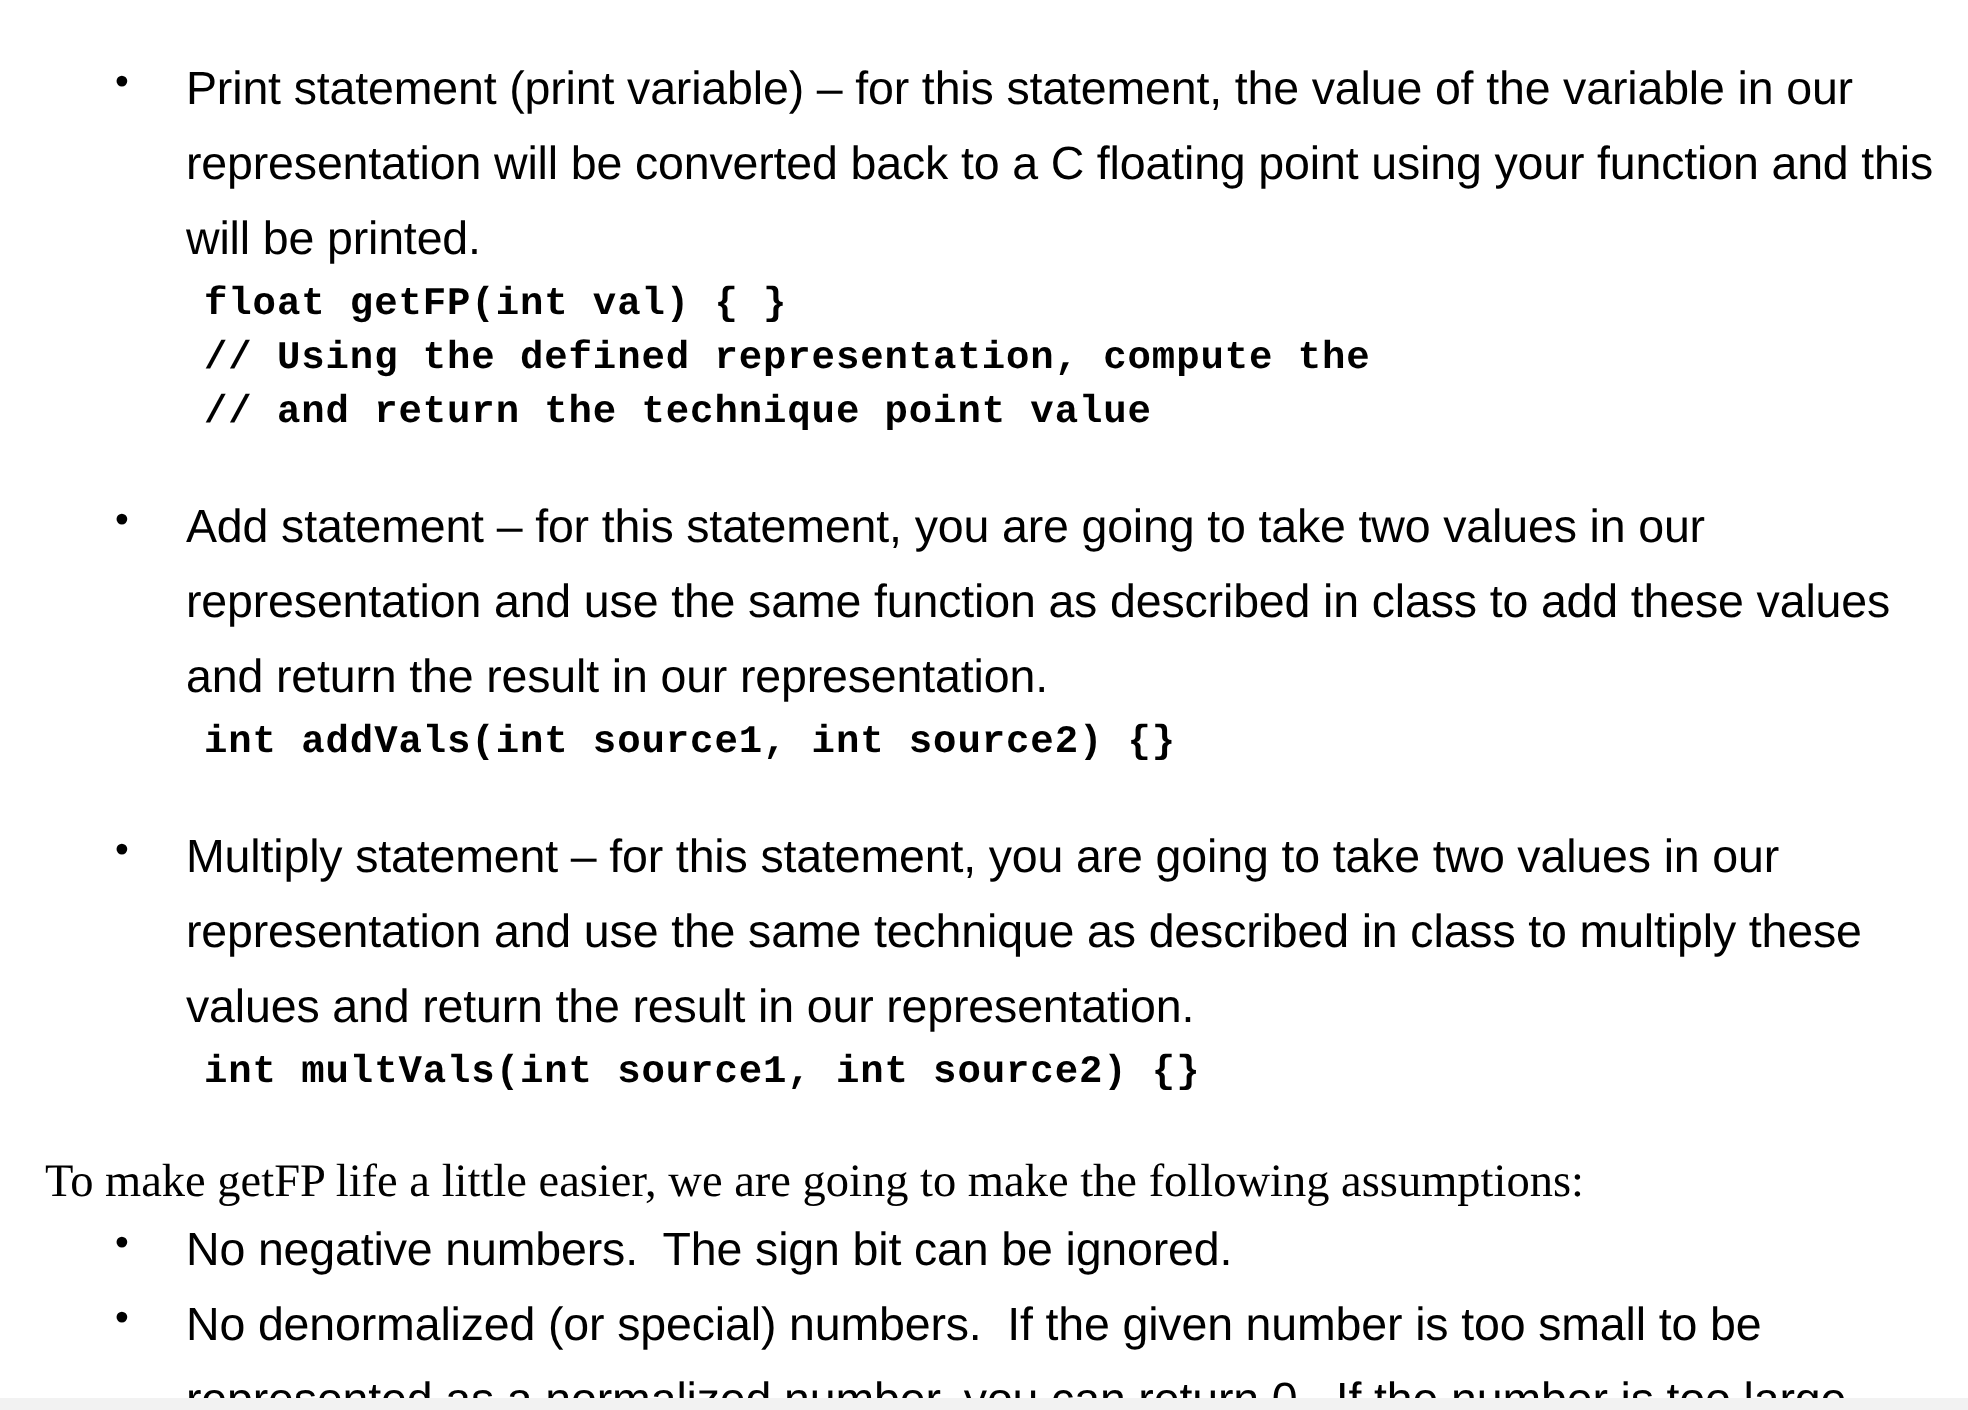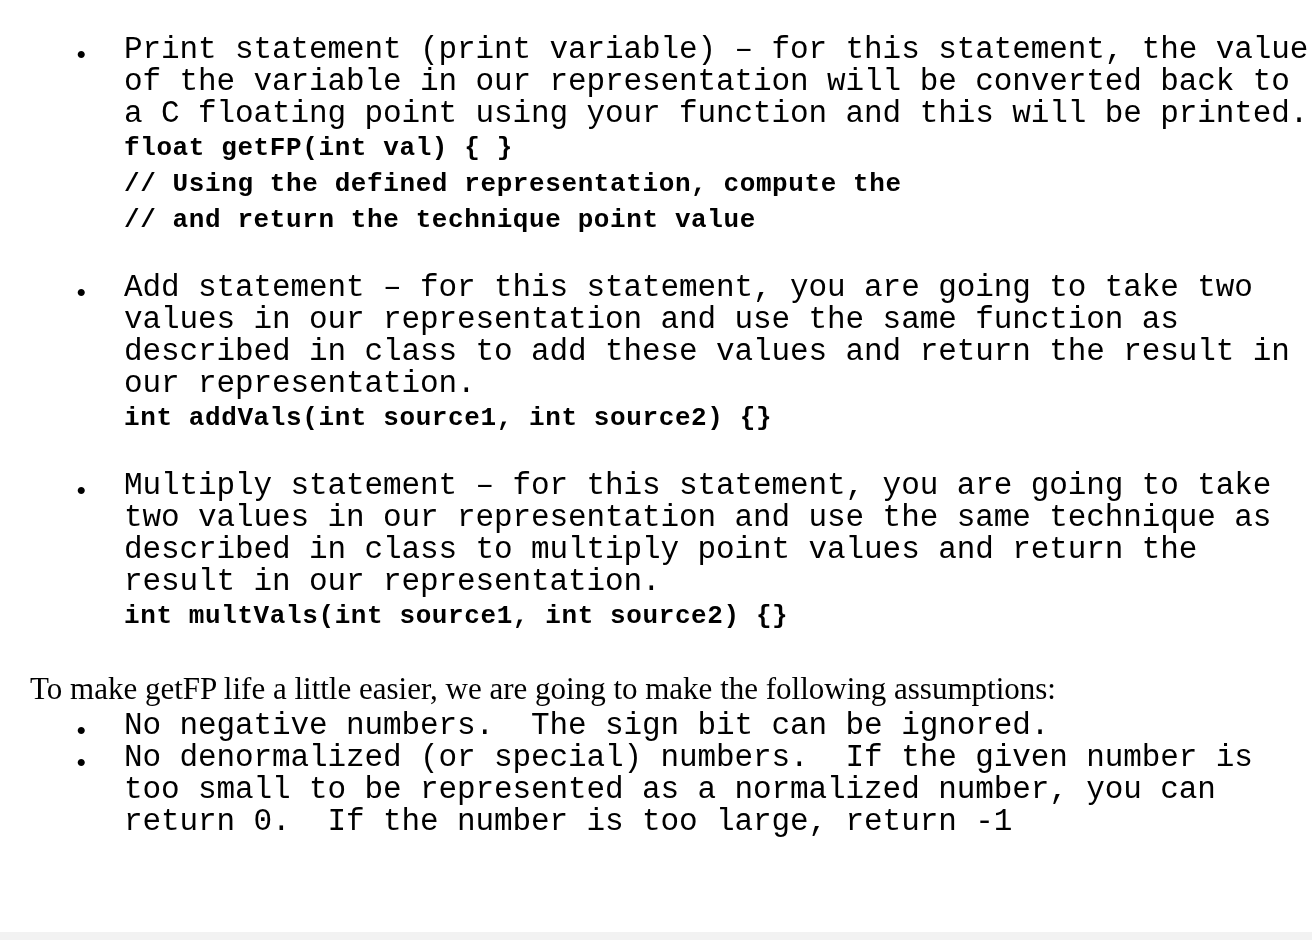--- a/index.html
+++ b/index.html
@@ -58,34 +58,35 @@
     position: absolute;
     left: 76px;
     top: 0;
     width: 20px;
     font-size: 30px;
     line-height: 42px;
     text-align: left;
   }
 
   .prose {
-    font-family: Liberation Mono, monospace;
+    font-family: Liberation Sans, sans-serif;
     font-size: 31px;
-    line-height: 32px;
+    line-height: 50px;
     letter-spacing: -0.1px;
     white-space: pre-wrap;
   }
 
   .code {
     font-family: "Liberation Mono", "DejaVu Sans Mono", monospace;
     font-weight: bold;
     font-size: 26px;
     line-height: 36px;
     letter-spacing: 0.6px;
     white-space: pre;
+    margin-left: 12px;
   }
 
   .gap-lg { height: 34px; }
 
   .intro-line {
     font-family: "Liberation Serif", "DejaVu Serif", serif;
     font-size: 31px;
     line-height: 42px;
     padding-left: 30px;
     white-space: pre-wrap;
@@ -137,21 +138,21 @@
       <li class="bullet">
         <span class="marker">•</span>
         <div class="prose">Add statement – for this statement, you are going to take two values in our representation and use the same function as described in class to add these values and return the result in our representation.</div>
         <div class="code">int addVals(int source1, int source2) {}</div>
       </li>
 
       <div class="gap-lg"></div>
 
       <li class="bullet">
         <span class="marker">•</span>
-        <div class="prose">Multiply statement – for this statement, you are going to take two values in our representation and use the same technique as described in class to multiply point values and return the result in our representation.</div>
+        <div class="prose">Multiply statement – for this statement, you are going to take two values in our representation and use the same technique as described in class to multiply these values and return the result in our representation.</div>
         <div class="code">int multVals(int source1, int source2) {}</div>
       </li>
 
     </ul>
 
     <div class="gap-lg"></div>
 
     <div class="intro-line">To make getFP life a little easier, we are going to make the following assumptions:</div>
 
     <ul class="assumptions">

